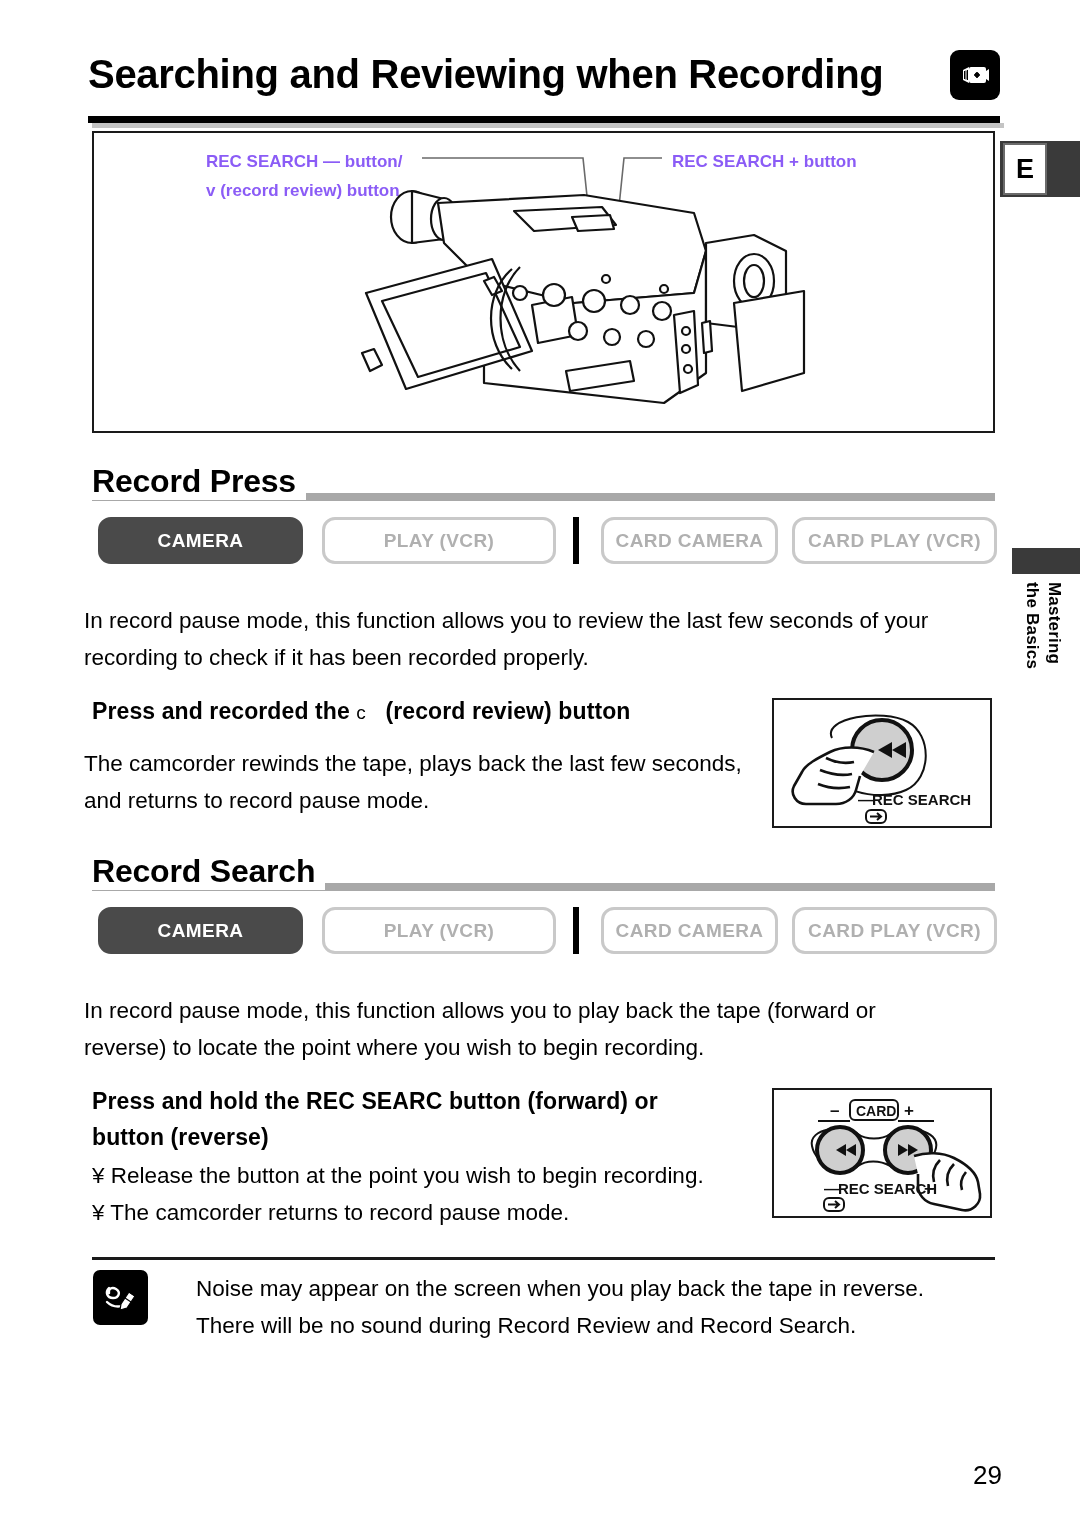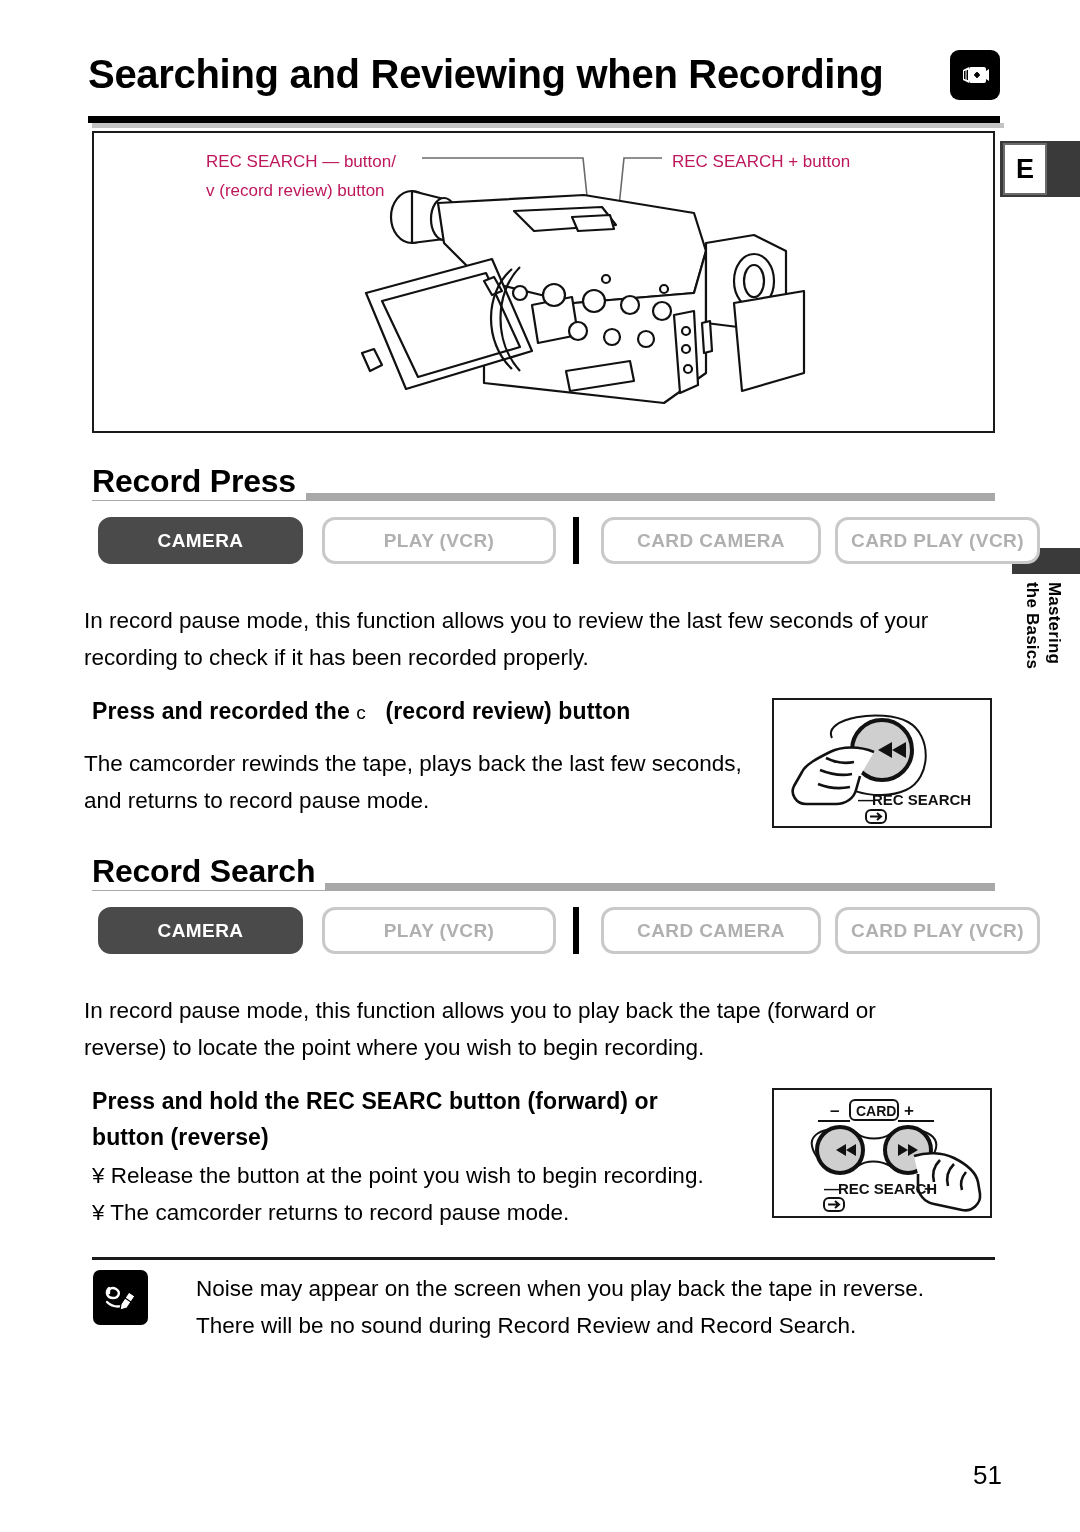--- a/index.html
+++ b/index.html
@@ -119,21 +119,22 @@
     width: 903px;
     height: 302px;
     border: 2px solid #1a1a1a;
     background: #ffffff;
   }
   .diagram-label {
     position: absolute;
     font-size: 17px;
     line-height: 29px;
     white-space: nowrap;
-    color: #be185d;
+    color: #8b5cf6;
+    font-weight: bold;
   }
   .label-left { left: 112px; top: 14px; }
   .label-left-2 { left: 112px; top: 43px; }
   .label-right { left: 578px; top: 14px; }
 
   .camcorder-art {
     position: absolute;
     left: 240px;
     top: 40px;
     width: 520px;
@@ -190,21 +191,21 @@
     color: #ffffff;
     border: 2px solid #4a4a4a;
     width: 205px;
   }
   .mode-btn.inactive {
     background: #ffffff;
     color: #b0b0b0;
     border: 3px solid #c9c9c9;
   }
   .w-play   { width: 234px; margin-left: 19px; }
-  .w-cardc  { width: 220px; margin-left: 22px; }
+  .w-cardc  { width: 177px; margin-left: 22px; }
   .w-cardp  { width: 205px; margin-left: 14px; }
   .mode-divider {
     width: 6px;
     height: 47px;
     background: #000000;
     margin-left: 17px;
   }
 
   
   .body-text {
@@ -509,13 +510,13 @@
       <path d="M28 14 L34 18" stroke="#000"></path>
       <path d="M24 20 L30 24" stroke="#000"></path>
     </g>
   </svg>
 </div>
 <div class="note-text">
   <div>Noise may appear on the screen when you play back the tape in reverse.</div>
   <div>There will be no sound during Record Review and Record Search.</div>
 </div>
 
-<div class="page-number">51</div>
+<div class="page-number">29</div>
 
 </body></html>

